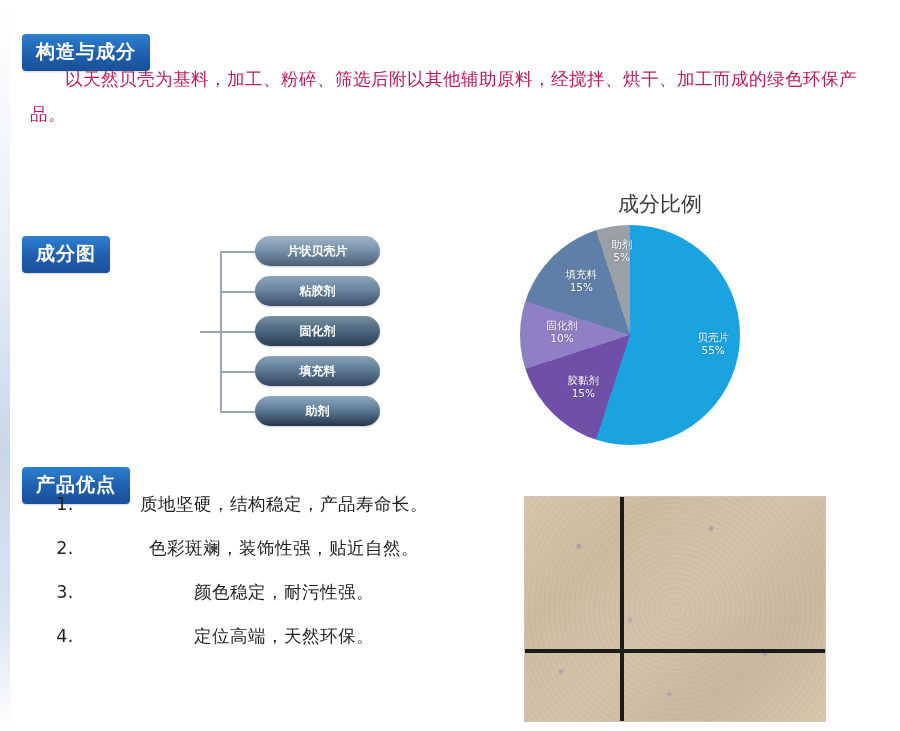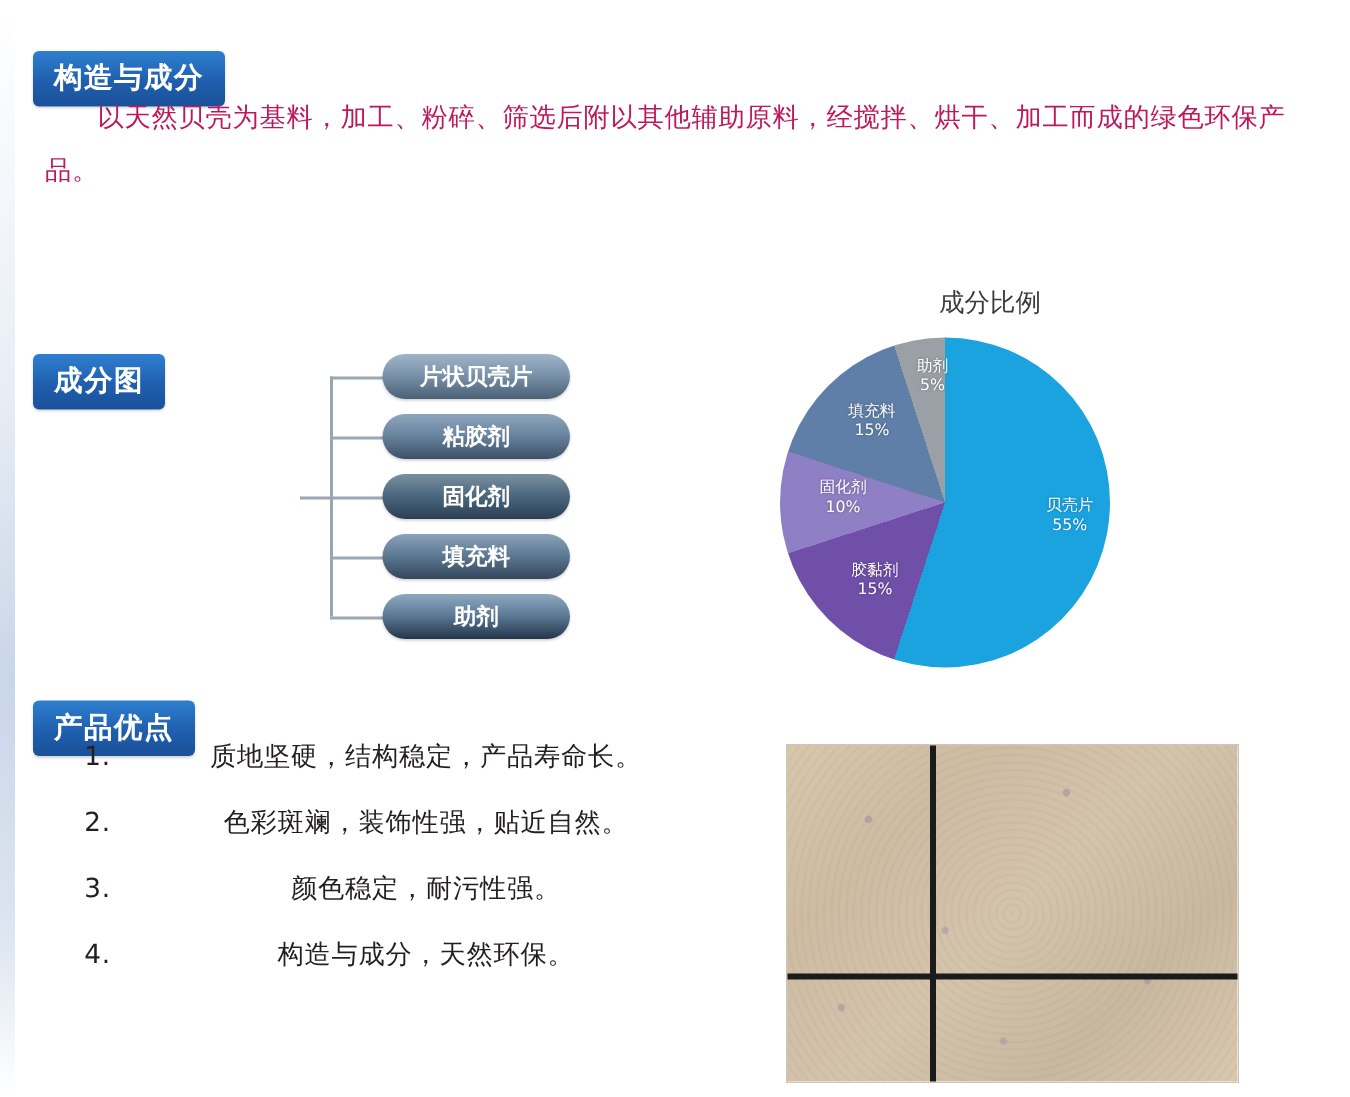--- a/index.html
+++ b/index.html
@@ -75,21 +75,21 @@
     box-shadow: 0 1px 2px rgba(0,0,0,0.2);
   }
   .tree-item {
     position: absolute;
     left: 195px;
     width: 125px;
     height: 30px;
     line-height: 30px;
     text-align: center;
     color: #ffffff;
-    font-size: 15px;
+    font-size: 12px;
     font-weight: bold;
     border-radius: 15px;
     box-shadow: 0 1px 2px rgba(0,0,0,0.2);
   }
   .ti0 { top: 0px;   background: linear-gradient(180deg, #9fb4c8 0%, #7b94ab 45%, #4a6076 100%); }
   .ti1 { top: 40px;  background: linear-gradient(180deg, #8ea5bc 0%, #6b86a1 45%, #3d5068 100%); }
   .ti2 { top: 80px;  background: linear-gradient(180deg, #79909f 0%, #4e6a81 45%, #2b3f54 100%); }
   .ti3 { top: 120px; background: linear-gradient(180deg, #8aa2ba 0%, #5f7b95 45%, #33465c 100%); }
   .ti4 { top: 160px; background: linear-gradient(180deg, #8fa8c0 0%, #5f7d99 45%, #23364a 100%); }
 
@@ -123,21 +123,21 @@
     left: 495px;
     top: 190px;
     width: 390px;
     height: 270px;
   }
   #pie-title {
     position: absolute;
     left: 0; top: 0;
     width: 330px;
     text-align: center;
-    font-size: 17px;
+    font-size: 21px;
     color: #3b3b3b;
   }
   #pie {
     position: absolute;
     left: 25px;
     top: 35px;
     width: 220px;
     height: 220px;
     border-radius: 50%;
   }
@@ -260,20 +260,20 @@
     </div>
 </div>
 
 <div class="section-tag" id="tag-advantages">产品优点</div>
 
 <div id="advantages">
   <ol>
     <li>质地坚硬，结构稳定，产品寿命长。</li>
     <li>色彩斑斓，装饰性强，贴近自然。</li>
     <li>颜色稳定，耐污性强。</li>
-    <li>构造与成分，天然环保。</li>
+    <li>定位高端，天然环保。</li>
   </ol>
 </div>
 
 <div id="photo">
   <div class="photo-line-h"></div>
   <div class="photo-line-v"></div>
 </div>
 
 </body></html>

